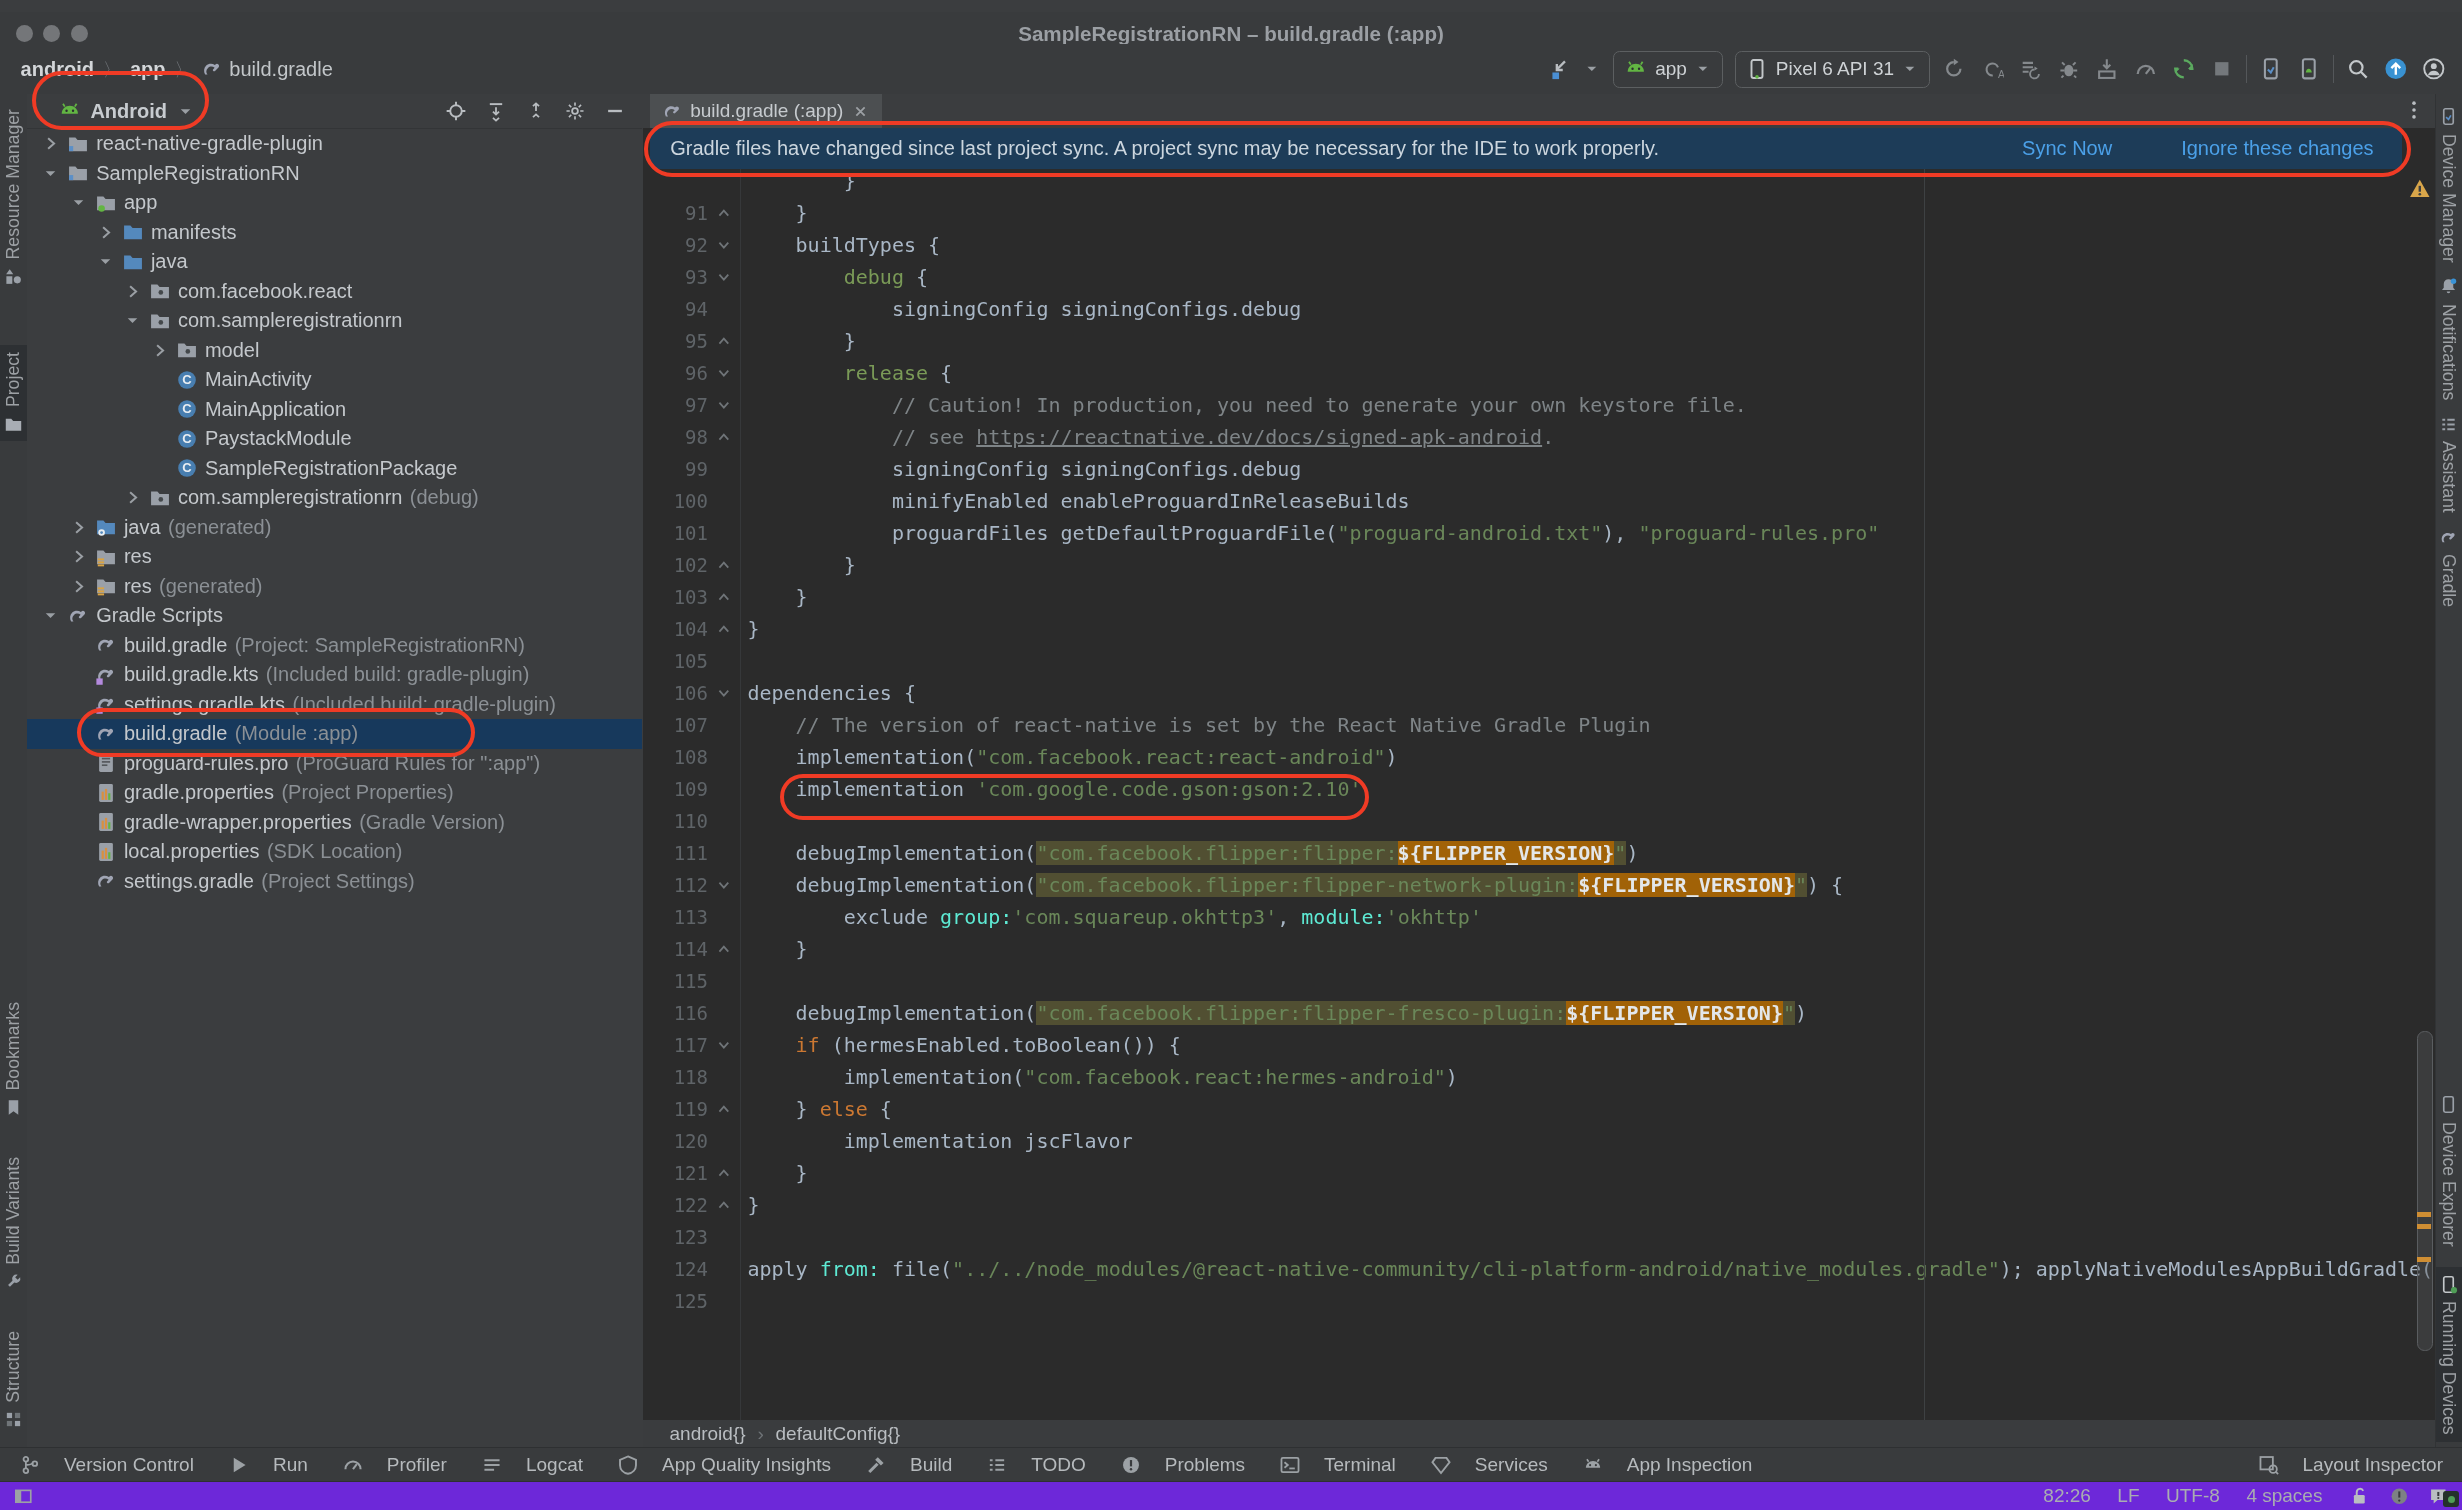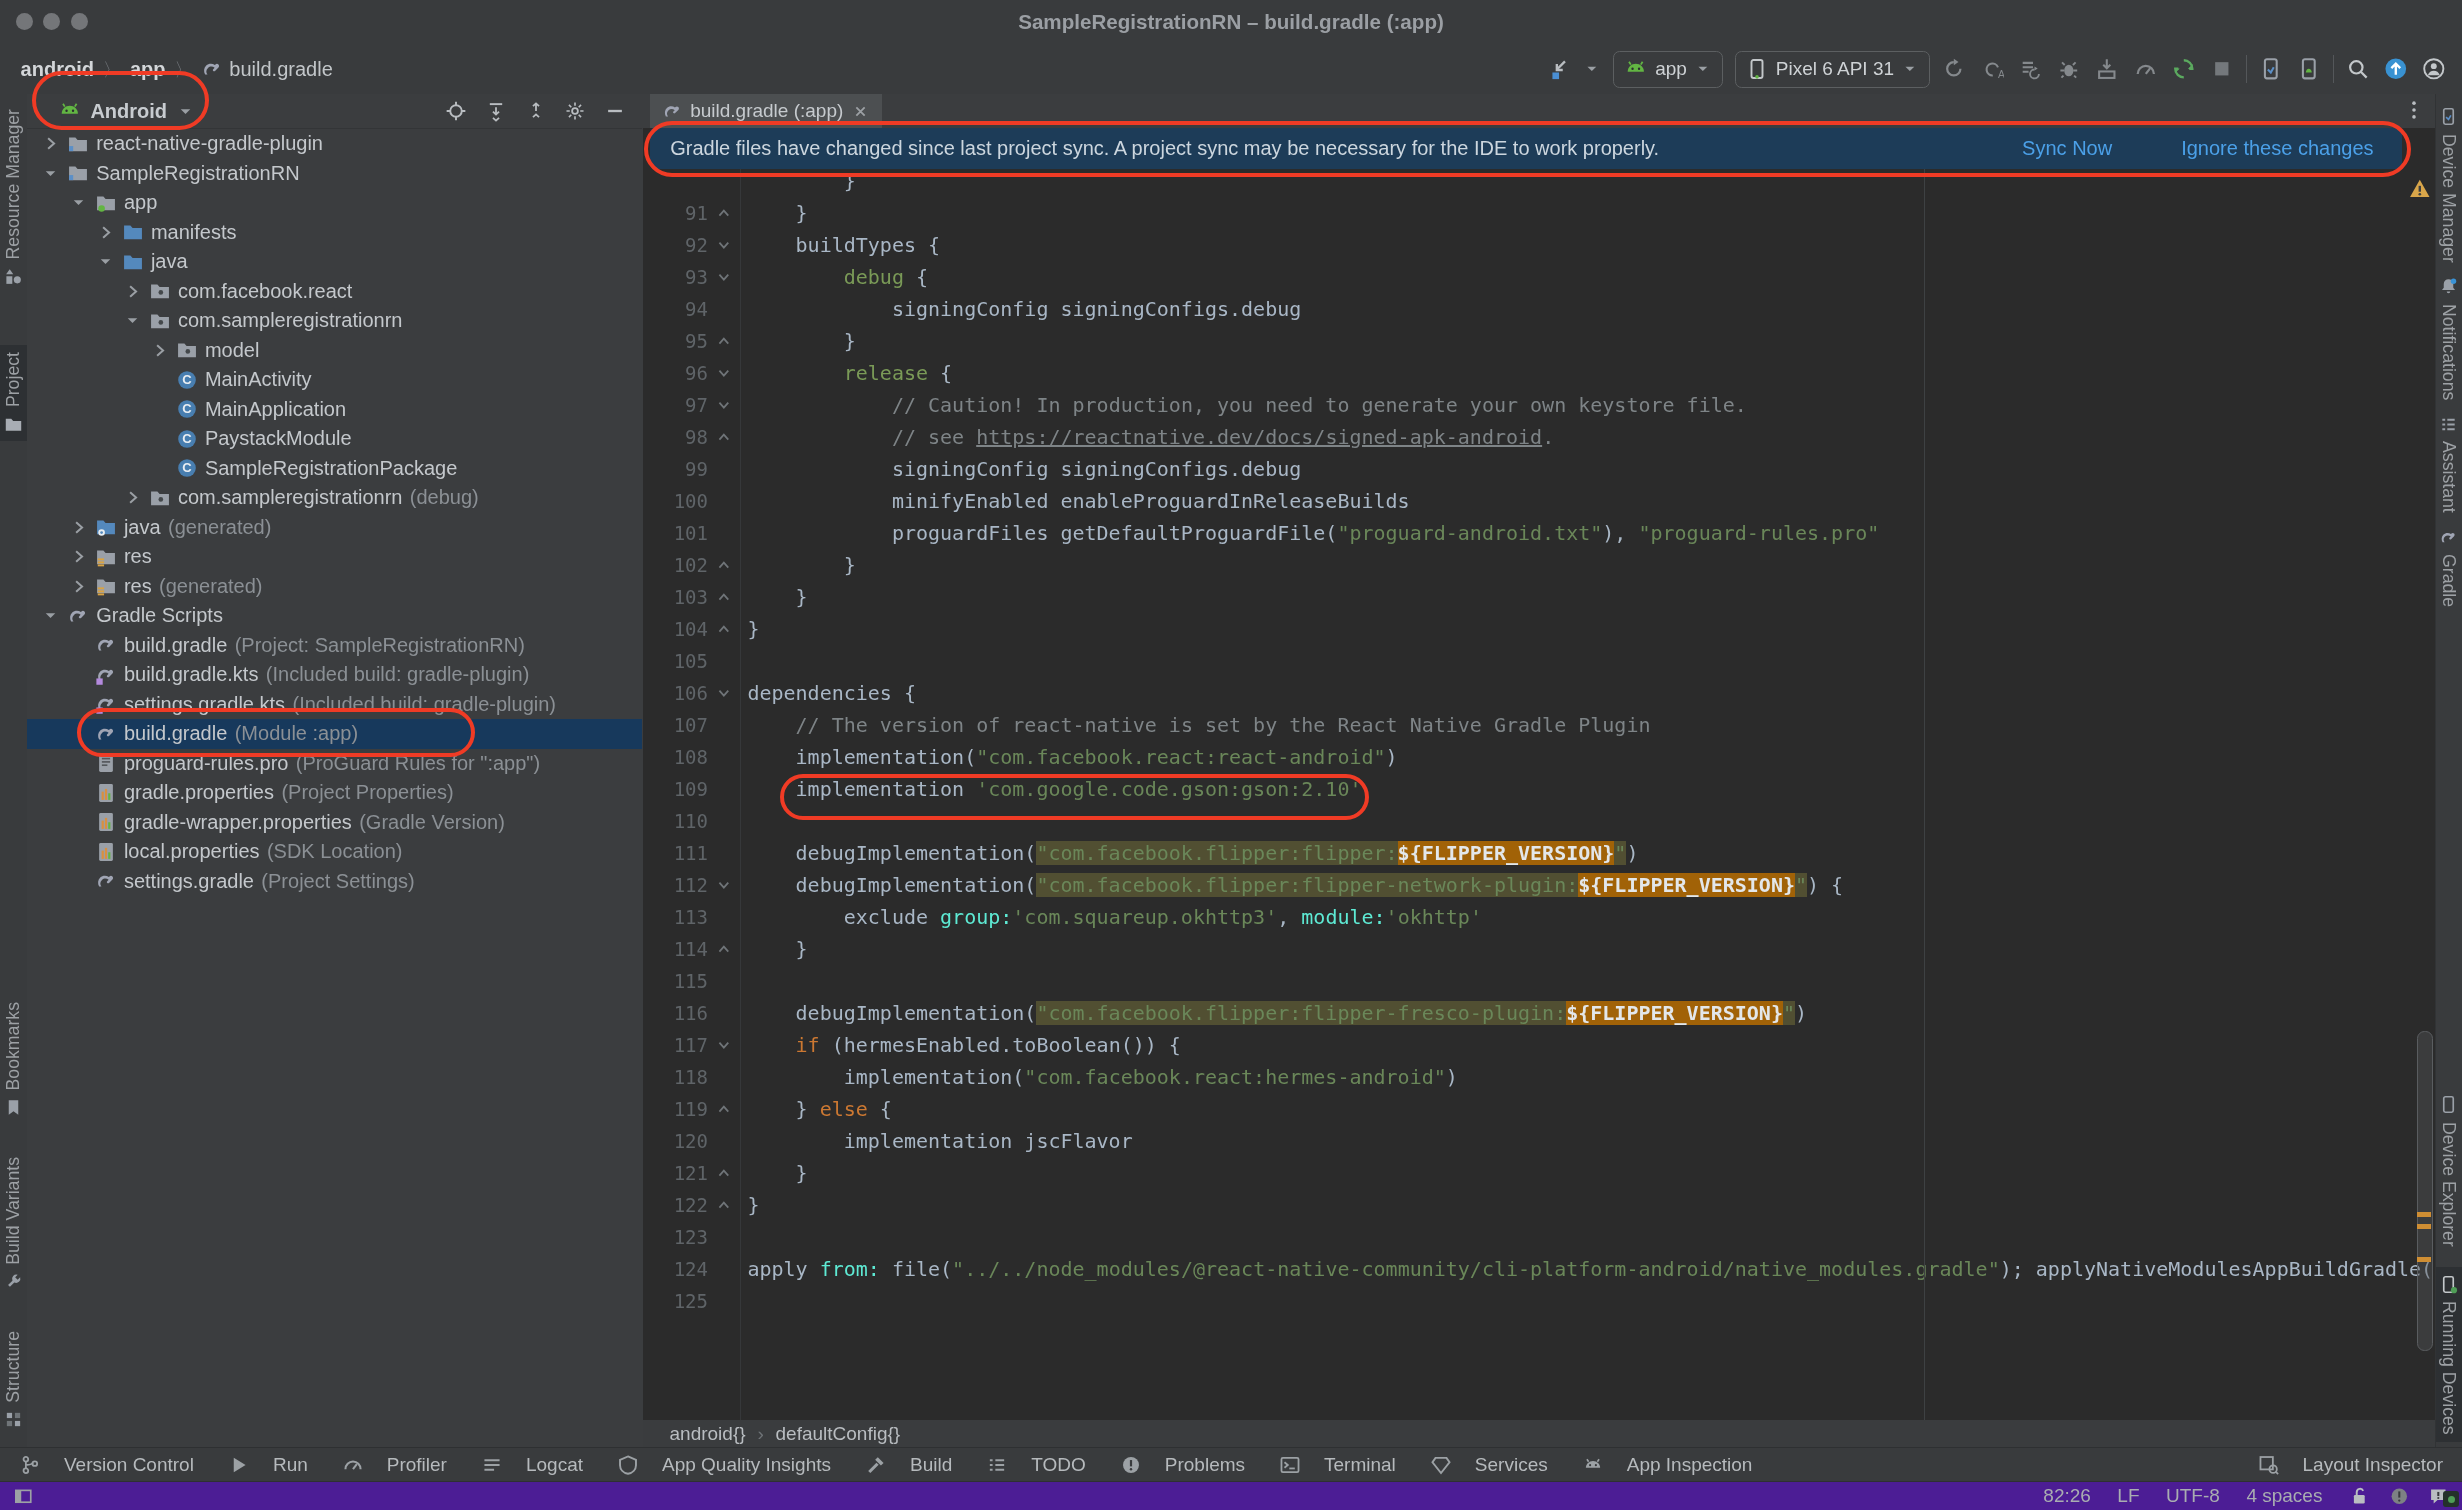--- a/index.html
+++ b/index.html
@@ -1,20 +1,20 @@
 <!DOCTYPE html>
 <html style="font-size:11.8px"><head>
 <meta charset="utf-8">
 <style>
   html,body{margin:0;padding:0;background:#222;}
   #app{position:relative;width:2462px;height:1510px;background:#3b3d3f;overflow:hidden;
        font-family:"Liberation Sans",sans-serif;-webkit-font-smoothing:antialiased;}
   .ic{display:block;}
   
-  .titlebar{position:absolute;left:0;top:0;right:0;height:44px;background:#393b3d;border-bottom:0.7px solid #323436;}
+  .titlebar{position:absolute;left:0;top:12px;right:0;height:44px;background:#393b3d;border-bottom:0.7px solid #323436;}
   .traffic{position:absolute;left:16px;top:13.3px;display:flex;gap:10.3px;}
   .traffic span{width:17px;height:17px;border-radius:50%;background:#747679;}
   .win-title{position:absolute;left:0;right:0;top:0;line-height:44px;text-align:center;color:#9b9fa4;font-size:20.6px;font-weight:bold;}
   
   .row2{position:absolute;left:0;top:44px;right:0;height:50px;background:#393b3d;display:flex;align-items:center;}
   .pathbar{display:flex;align-items:center;gap:8.8px;padding-left:20.6px;font-size:20px;color:#d3d6d9;}
   .pathbar .seg{font-weight:bold;}
   .path-sep{color:#6f7377;font-size:18.4px;}
   .path-file{color:#c2c6c9;display:flex;align-items:center;gap:5.9px;}
   .tb-right{margin-left:auto;display:flex;align-items:center;gap:11.8px;padding-right:16px;}
@@ -71,21 +71,21 @@
   .sb-thumb{position:absolute;left:1.5px;width:14.7px;top:903px;height:318px;background:#54575a66;border:0.7px solid #5a5d60;border-radius:7.4px;}
   .sb-mark{position:absolute;left:1.5px;width:14.7px;height:5.2px;background:#cf8e33;}
   .ed-crumbs{position:absolute;left:0;right:0;bottom:0;height:28px;background:#3a3c3e;display:flex;align-items:center;
              gap:11.8px;padding-left:26.5px;font-size:19px;color:#b9bdc1;}
   .crumb-sep{color:#6f7377;}
   
   .toolbar-bottom{position:absolute;left:0;right:0;bottom:28px;height:34px;background:#393b3d;border-top:0.7px solid #2e3032;
                   display:flex;align-items:center;padding:0 19px;gap:34px;font-size:19px;color:#b6babd;}
   .tw-item{display:flex;align-items:center;gap:23px;}
   .tw-right{margin-left:auto;display:flex;align-items:center;gap:8.8px;}
-  .statusbar{position:absolute;left:0;right:0;bottom:0;height:28px;background:#4c1d95;border-top:0.7px solid #2e3032;
+  .statusbar{position:absolute;left:0;right:0;bottom:0;height:28px;background:#6d28d9;border-top:0.7px solid #2e3032;
              display:flex;align-items:center;padding:0 13.3px;font-size:19px;color:#a9adb1;}
   .st-right{margin-left:auto;display:flex;align-items:center;gap:26.5px;}
   .corner-chip{position:absolute;right:2.9px;bottom:2.9px;width:16px;height:16px;background:#24312a;border-radius:2.9px;}
   .corner-chip i{position:absolute;left:4.4px;top:4.4px;width:7.4px;height:7.4px;border-radius:50%;background:#4f9e57;}
   
   .red-oval{position:absolute;border:4.4px solid #f03b25;border-radius:31px;z-index:6;pointer-events:none;box-sizing:border-box;}
   #oval-view-selector{left:32px;top:71px;width:177px;height:59px;}
   #oval-banner{left:644px;top:121px;width:1767px;height:56px;}
   #oval-tree{left:77px;top:708px;width:398px;height:49px;border-radius:25px;}
   #oval-code{left:780px;top:774px;width:589px;height:46px;border-radius:23.6px;}

